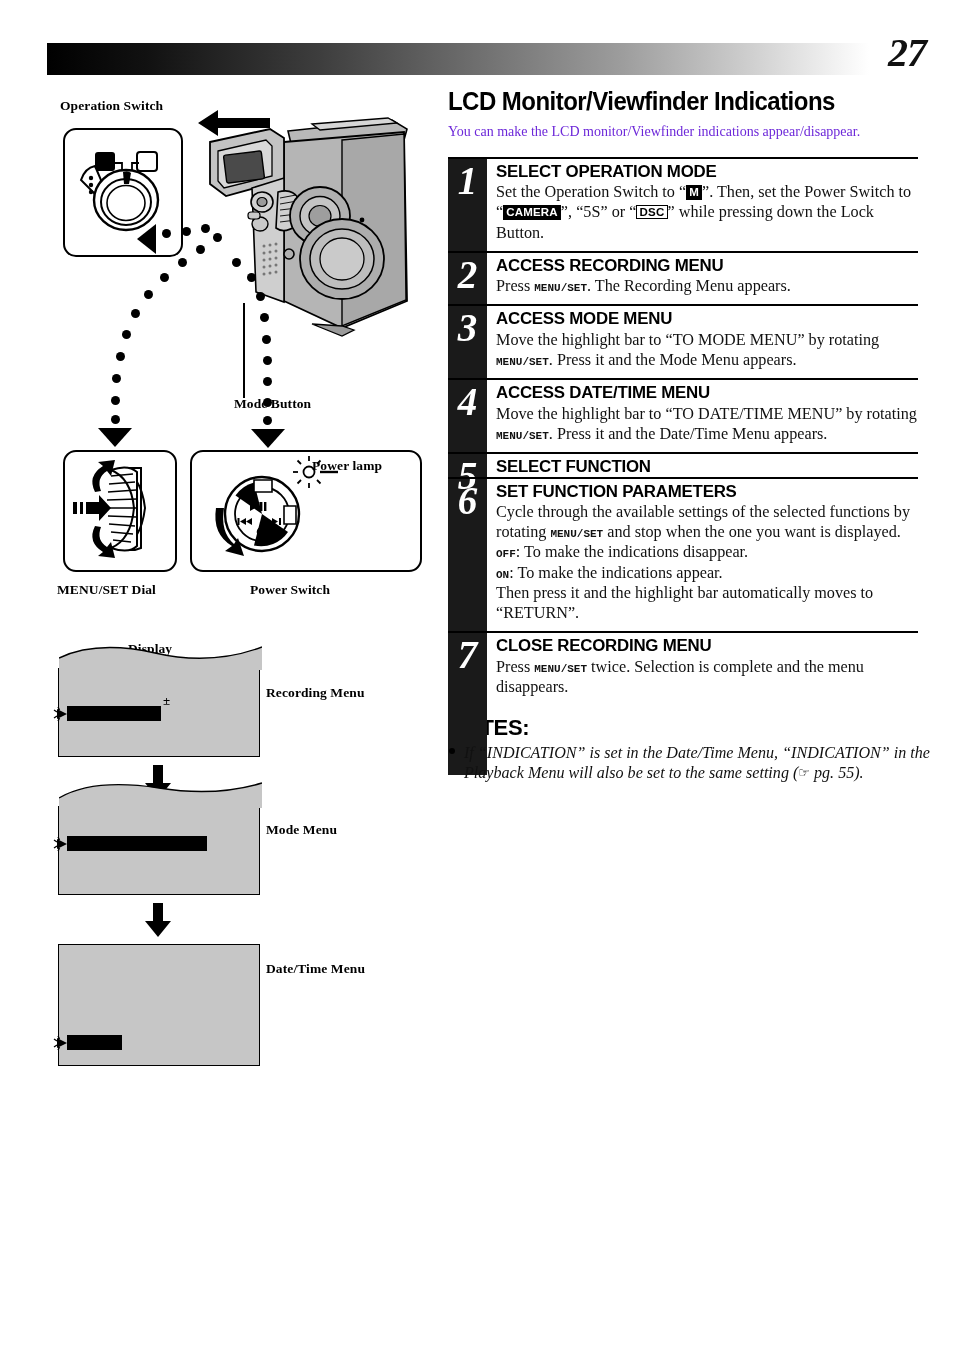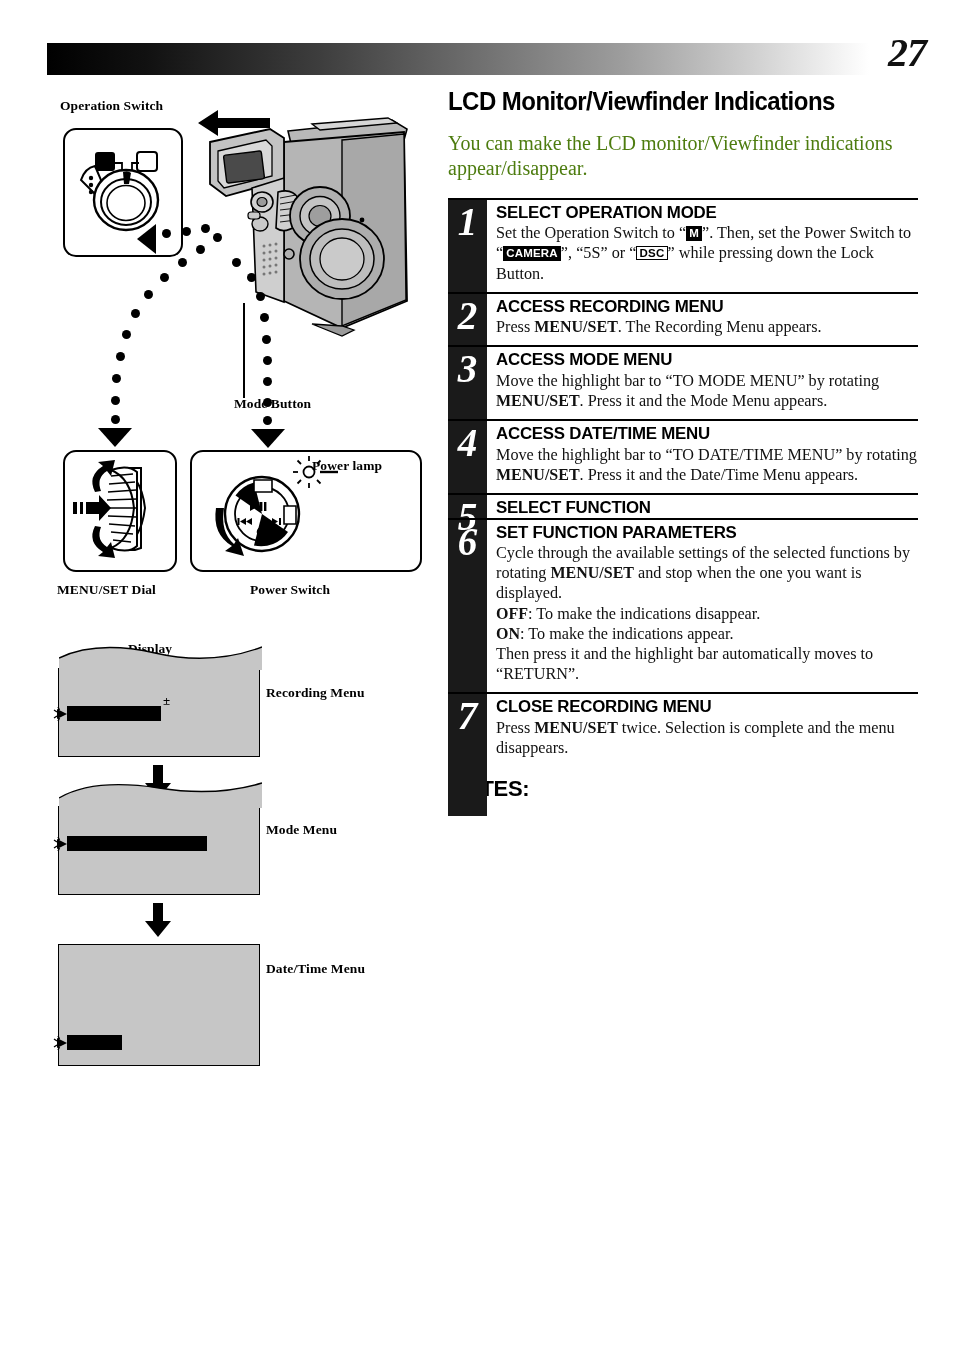--- a/index.html
+++ b/index.html
@@ -56,38 +56,38 @@
   .plusminus{position:absolute;font-family:"Liberation Serif",serif;font-size:13px;
        font-weight:700;line-height:1;}
   .blockarrow{position:absolute;width:26px;height:34px;}
   .screen-label{position:absolute;}
 
   
   #right-col{position:absolute;left:448px;top:88px;width:478px;}
   #doc-title{font-family:"Liberation Sans",sans-serif;font-weight:700;
       font-size:25.5px;letter-spacing:-.55px;line-height:1.06;color:#000;
       transform:scaleX(.94);transform-origin:left center;}
-  #intro{font-family:"Liberation Serif",serif;font-size:20px;line-height:1.27;
-      margin-top:16px;color:#4d7c0f;width:462px;}
+  #intro{font-family:"Liberation Serif",serif;font-size:14px;line-height:1.27;
+      margin-top:8px;color:#6d28d9;width:462px;}
 
   
   #steps{position:relative;margin-top:16px;width:470px;}
   #step-bar{position:absolute;left:0;top:0;width:39px;background:#1a1a1a;}
   .step{position:relative;padding-left:48px;box-sizing:border-box;width:470px;
         border-top:2.6px solid #000;}
   .step:first-child{border-top:2.6px solid #000;}
   .step-num{position:absolute;left:0;top:2px;width:39px;text-align:center;
       font-family:"Liberation Serif",serif;font-style:italic;font-weight:700;
       font-size:39px;line-height:40px;color:#fff;}
   .step-title{font-family:"Liberation Sans",sans-serif;font-weight:700;
       font-size:17.4px;letter-spacing:-.25px;line-height:1.12;padding-top:3px;
       transform:scaleX(.97);transform-origin:left center;}
   .step-body{font-family:"Liberation Serif",serif;font-size:16.2px;
       line-height:1.245;padding-top:1px;padding-bottom:8px;color:#111;}
-  .step-body b{font-family:Liberation Serif, serif;font-weight:700;font-size:16px;margin-top:20px;}
+  .step-body b{font-family:Liberation Mono, monospace;font-weight:700;font-size:11px;margin-top:20px;}
   .badge{display:inline-block;background:#000;color:#fff;font-family:"Liberation Sans",sans-serif;
       font-weight:700;font-size:11.5px;line-height:13px;padding:1px 3px;
       vertical-align:1.5px;letter-spacing:.2px;}
   .badge-outline{display:inline-block;background:#fff;color:#000;border:1.6px solid #000;
       font-family:"Liberation Sans",sans-serif;font-weight:700;font-size:11.5px;
       line-height:12px;padding:0 2px;vertical-align:1.5px;letter-spacing:.3px;}
 
   #notes-title{font-family:"Liberation Sans",sans-serif;font-weight:700;font-size:22px;
       letter-spacing:-.3px;margin-top:10px;}
   .note{font-family:"Liberation Serif",serif;font-style:italic;font-size:16.1px;
@@ -396,14 +396,15 @@
       </div>
       <div class="step">
         <div class="step-num">7</div>
         <div class="step-title">CLOSE RECORDING MENU</div>
         <div class="step-body">Press <b>MENU/SET</b> twice. Selection is complete and the menu disappears.</div>
       </div>
     </div>
 
   <div id="notes-title">NOTES:</div>
   <div id="notes-list">
+      <div class="note"><span class="bullet"></span>If “INDICATION” is set in the Date/Time Menu, “INDICATION” in the Playback Menu will also be set to the same setting (<span class="hand">☞</span> pg. 55).</div>
     </div>
 </div>
 
 </body></html>

